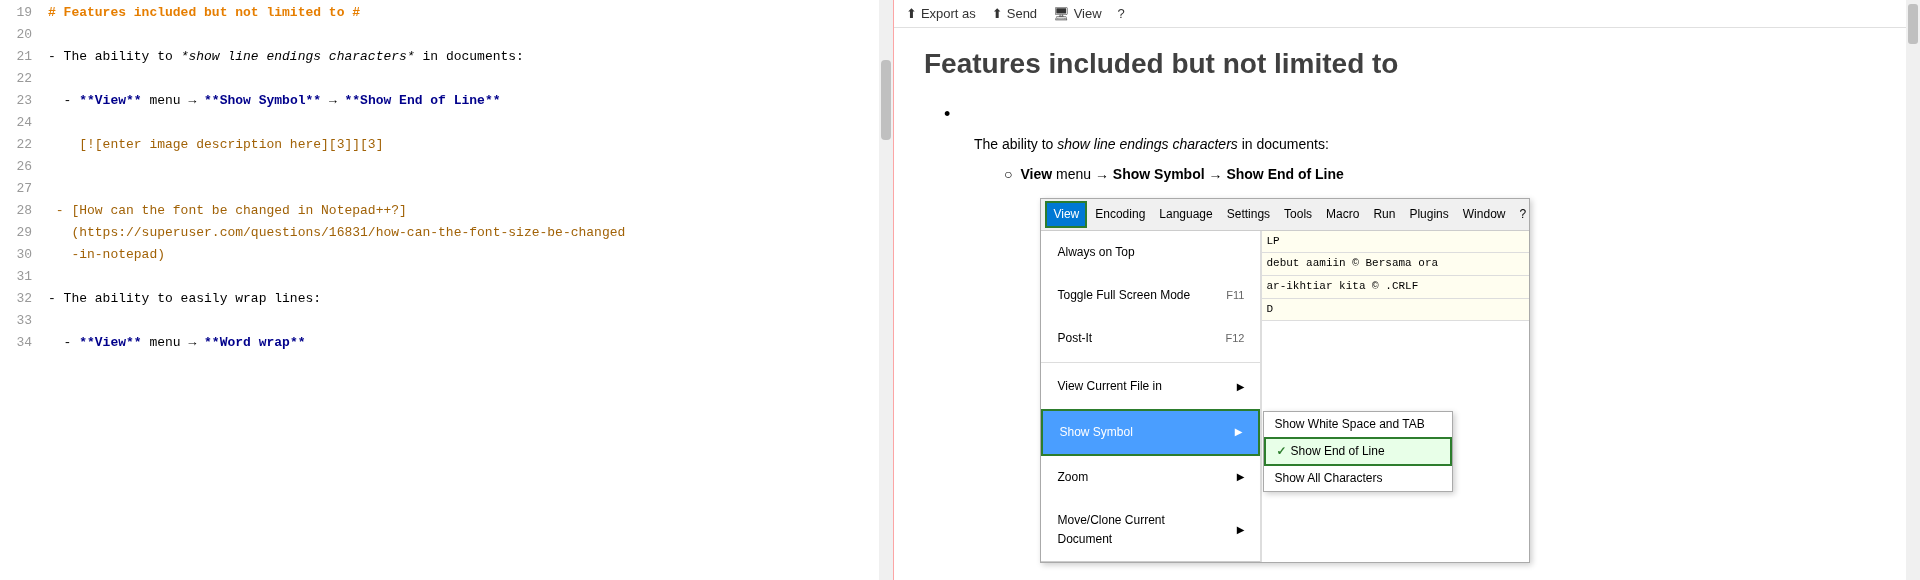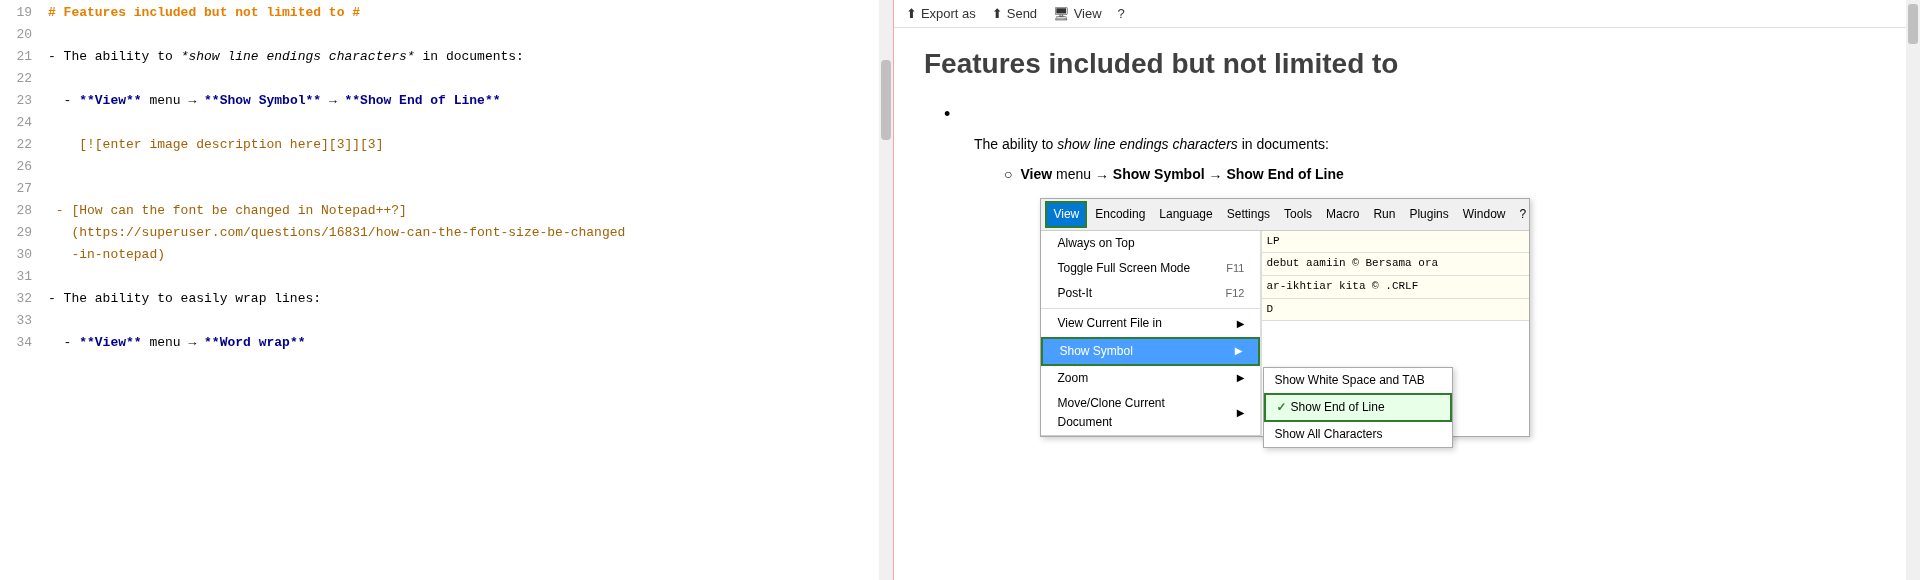--- a/index.html
+++ b/index.html
@@ -129,21 +129,21 @@
     .npp-doc-area {
       background: #fffef0;
       padding: 2px 4px;
       font-family: 'Courier New', monospace;
       font-size: 11px;
       border-bottom: 1px solid #ddd;
       white-space: nowrap;
       overflow: hidden;
     }
     .npp-dropdown-item {
-      padding: 3px 16px;
+      padding: 12px 16px;
       display: flex;
       align-items: center;
       justify-content: space-between;
       cursor: pointer;
       font-size: 12px;
       position: relative;
     }
     .npp-submenu-arrow {
       font-size: 10px;
       margin-left: 20px;
@@ -332,21 +332,21 @@
                     </div>
                     <div class="npp-separator"></div>
                     <div class="npp-dropdown-item">
                       <span>View Current File in</span>
                       <span class="npp-submenu-arrow">▶</span>
                     </div>
                     <div class="npp-dropdown-item highlighted-green-border" style="background:#4a9eff; color:#fff; border:2px solid #2d7d2d; position:relative;">
                       <span>Show Symbol</span>
                       <span class="npp-submenu-arrow">▶</span>
 
-                      <div style="position:absolute; left:220px; top:0; background:#fff; border:1px solid #aaa; box-shadow:2px 2px 6px rgba(0,0,0,0.2); width:190px; z-index:10;margin-top:28px;">
+                      <div style="position:absolute; left:220px; top:0; background:#fff; border:1px solid #aaa; box-shadow:2px 2px 6px rgba(0,0,0,0.2); width:190px; z-index:10;">
                         <div class="submenu-item" style="color:#000; padding:3px 10px;">
                           <span>Show White Space and TAB</span>
                         </div>
                         <div class="submenu-item checked-green" style="color:#000; padding:3px 10px; border:2px solid #2d7d2d; display:flex; align-items:center; gap:4px;">
                           <span class="checkmark">✓</span>
                           <span>Show End of Line</span>
                         </div>
                         <div class="submenu-item" style="color:#000; padding:3px 10px;">
                           <span>Show All Characters</span>
                         </div>

